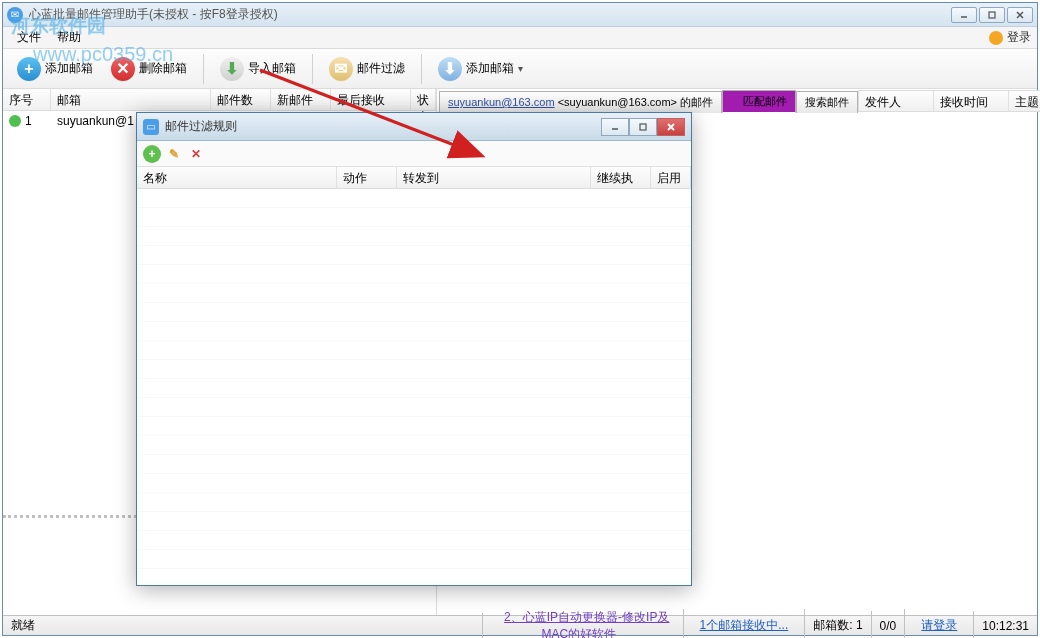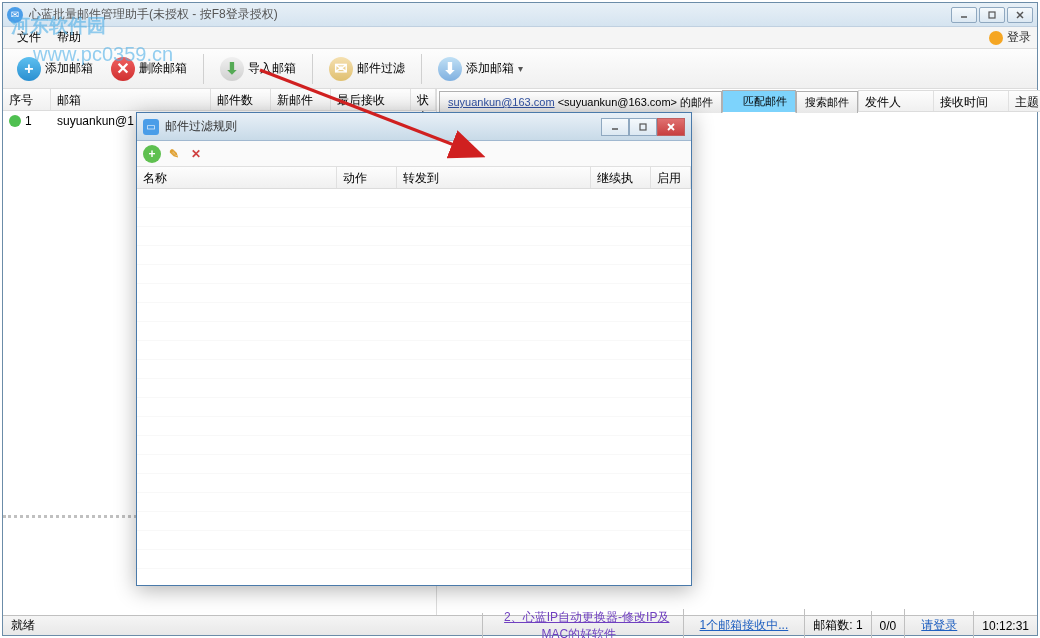--- a/index.html
+++ b/index.html
@@ -48,21 +48,21 @@
 .left-header .col-email { width: 160px; }
 .left-body { flex:1; overflow:auto; }
 .row { display:flex; height:20px; align-items:center; }
 .row .cell-num { width:48px; padding:0 6px; display:flex;align-items:center;gap:4px;}
 .status-dot { width:12px;height:12px;border-radius:50%;background:#4fc050;}
 .row .cell-email { width:160px; padding:0 6px;}
 
 .right-panel { flex:1; display:flex;flex-direction:row; padding:2px; }
 .tabs-row { display:flex; height:22px; align-items:flex-end; gap:-1px; font-size:11px;}
 .tab { padding:3px 8px; border:1px solid #b0b0b0; background:linear-gradient(#fdfdfd,#e8e8e8); cursor:pointer; white-space:nowrap; border-bottom:none;}
-.tab.active { background:#7dd3fc; border-bottom:1px solid #fff; position:relative; z-index:2;padding-left:20px;}
+.tab.active { background:#a21caf; border-bottom:1px solid #fff; position:relative; z-index:2;padding-left:20px;}
 .right-grid-header { height:22px; display:flex; border:1px solid #dcdcdc; background:linear-gradient(#fdfdfd,#f0f0f0); margin-top:-1px;}
 .right-grid-header .col { padding:3px 6px; border-right:1px solid #e0e0e0; flex:1;}
 .right-grid-body { flex:1; border:1px solid #dcdcdc; border-top:none; overflow:auto;}
 .scrollbar-h { height:17px; background:#f0f0f0; border-top:1px solid #dcdcdc; display:flex;align-items:center; }
 .scrollbar-track { flex:1; height:15px; background:#f5f5f5; border:1px solid #e0e0e0; position:relative;}
 .scrollbar-thumb { width:50px; height:13px; background:linear-gradient(#e8e8e8,#d0d0d0); border:1px solid #b0b0b0; border-radius:2px; position:absolute; left:40%; display:flex;align-items:center;justify-content:center;}
 .scrollbar-btn { width:17px;height:15px;border:1px solid #c0c0c0;background:linear-gradient(#f5f5f5,#e0e0e0);display:flex;align-items:center;justify-content:center;cursor:pointer;}
 
 
 .status-bar { height: 20px; background: linear-gradient(#f5f5f5,#e8e8e8); border-top:1px solid #c0c0c0; display:flex; align-items:center; font-size:12px; }

